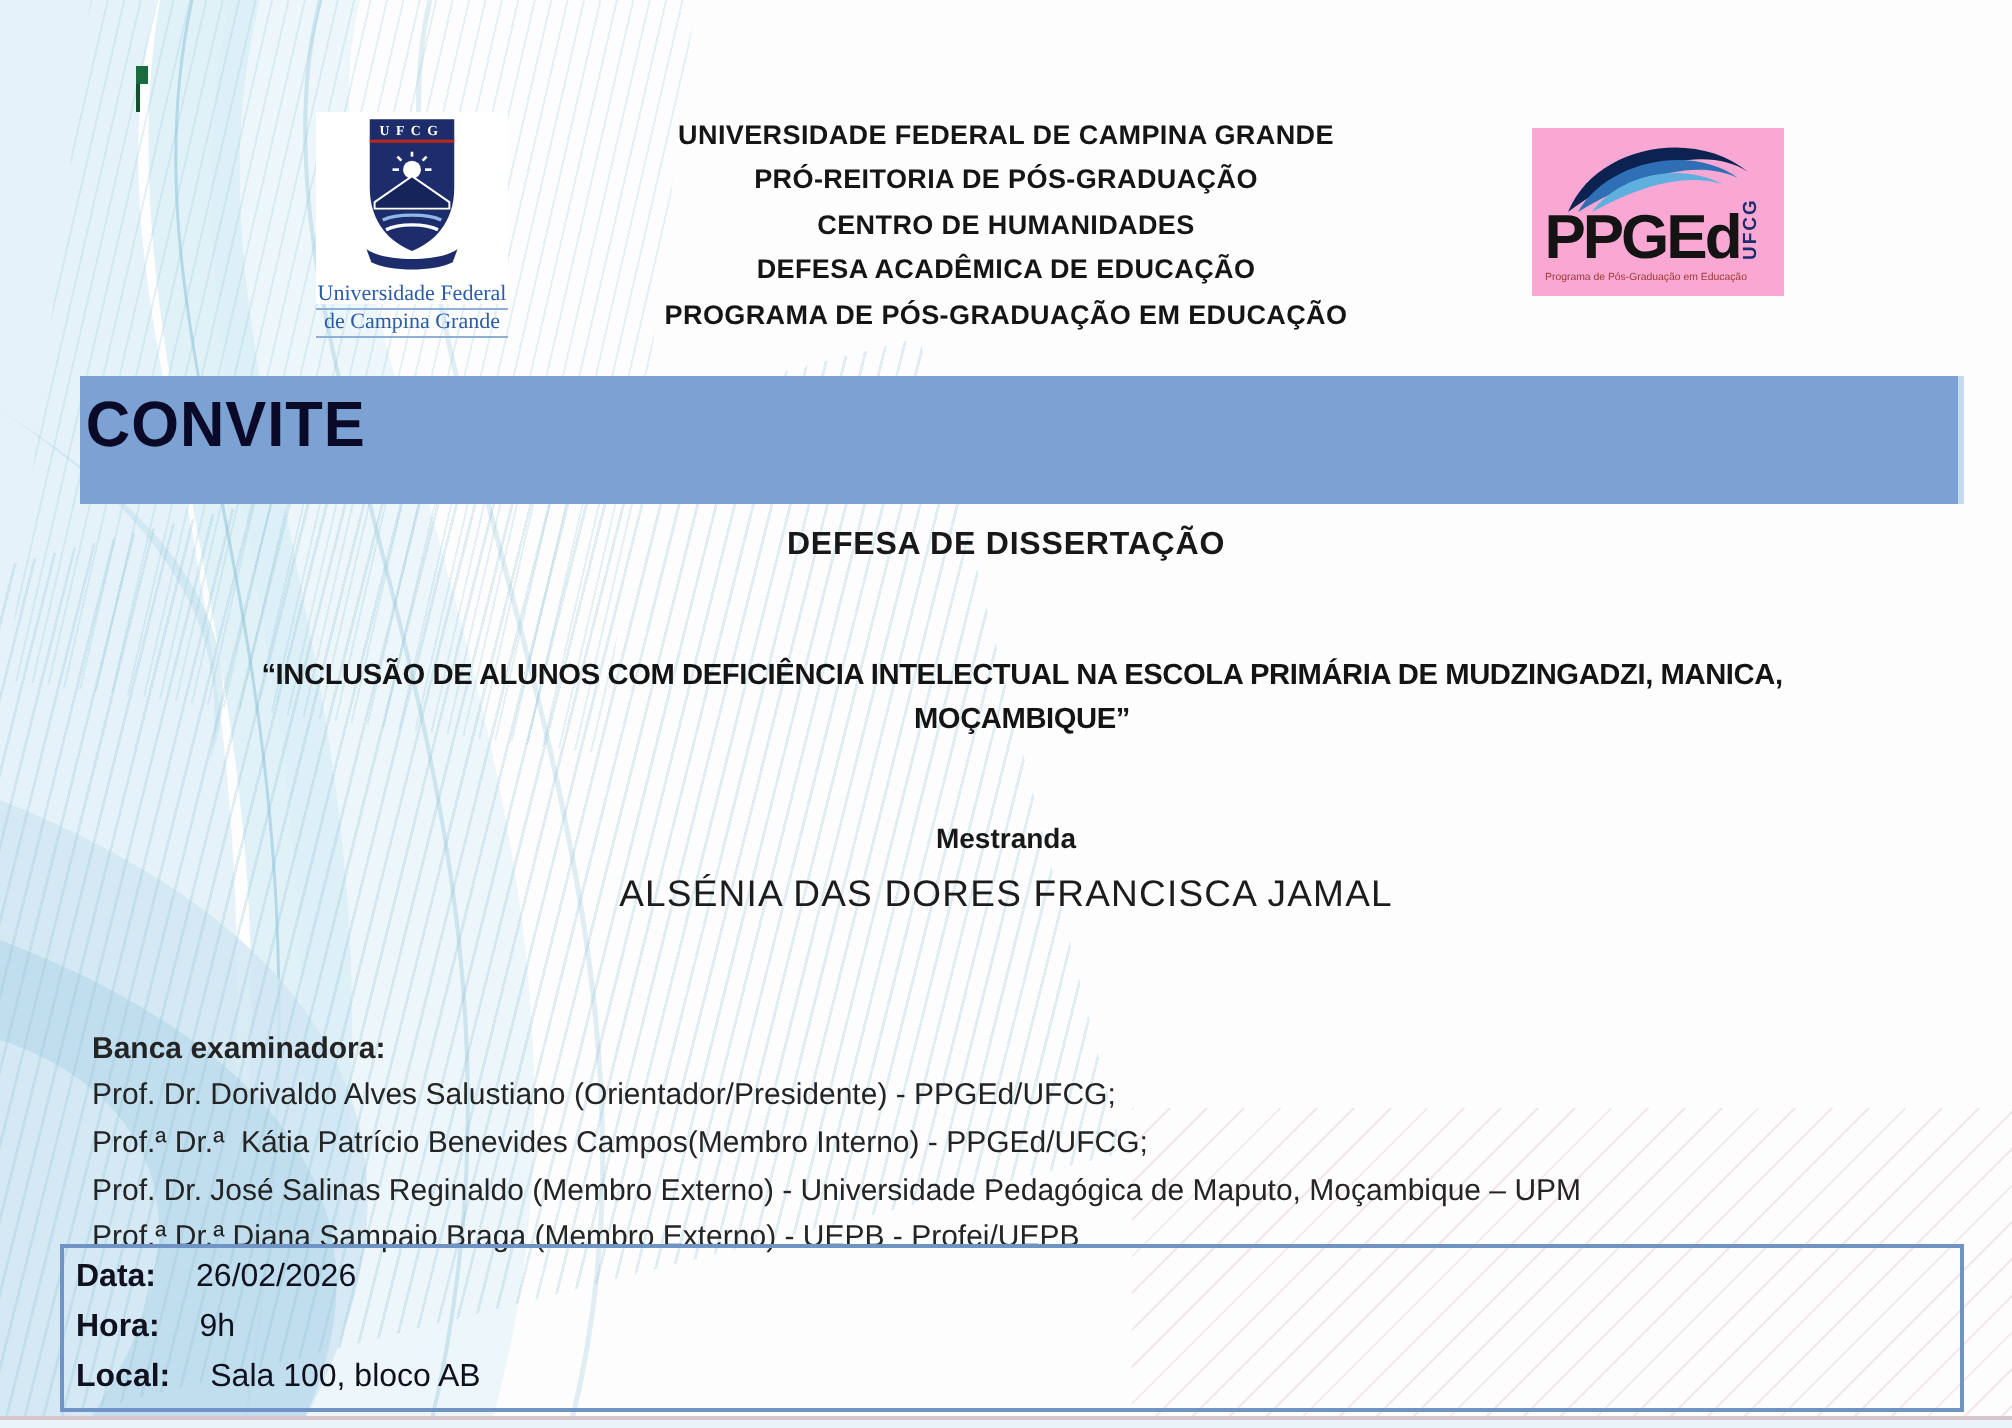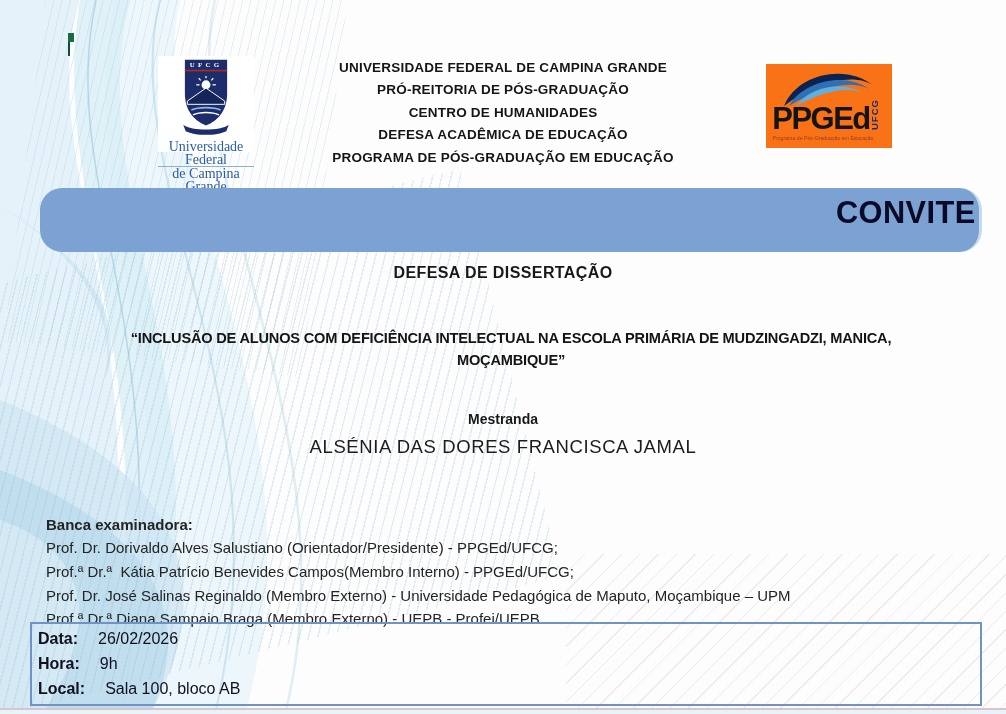--- a/index.html
+++ b/index.html
@@ -23,31 +23,31 @@
   .bottom-strip{position:absolute;left:0;top:710px;width:100%;height:4px;background:#e7f2f9;z-index:3;}
 
   
   .flag{position:absolute;left:67px;top:33px;width:10px;height:24px;z-index:2;}
   .flag .pennant{position:absolute;left:1px;top:0;width:6px;height:9px;background:#1a6b3e;}
   .flag .pole{position:absolute;left:1px;top:0;width:1.5px;height:23px;background:#14502e;}
 
   
   .ufcg-logo{position:absolute;left:158px;top:56px;width:96px;height:96px;background:#ffffff;
     text-align:center;z-index:2;}
-  .ufcg-name{font-size:14px;line-height:13px;color:#2a5ca8;border-bottom:1px solid #8fb0d4;
+  .ufcg-name{font-size:11px;line-height:13px;color:#2a5ca8;border-bottom:1px solid #8fb0d4;
     font-family:"Liberation Serif",serif;}
-  .ppged-logo{position:absolute;left:766px;top:64px;width:126px;height:84px;background:#f97316;z-index:2;}
+  .ppged-logo{position:absolute;left:766px;top:64px;width:126px;height:84px;background:#f9a8d4;z-index:2;}
 
   
   .header-lines{position:absolute;left:0;right:0;top:57px;text-align:center;z-index:2;
     font-weight:bold;font-size:13.5px;line-height:22.4px;letter-spacing:.2px;color:#151515;}
 
   
   .banner{position:absolute;left:40px;top:188px;width:939px;height:64px;background:#7ba2d2;
-    border-right:3px solid #c6dcec;z-index:2;display:flex;justify-content:flex-end;align-items:flex-start;border-radius:22px;}
+    border-right:3px solid #c6dcec;z-index:2;display:flex;justify-content:flex-start;align-items:flex-start;}
   .banner-title{font-size:32px;font-weight:bold;letter-spacing:.5px;color:#0a0a28;
     line-height:1;padding-top:8px;transform:scaleX(.96);}
 
   
   .defesa{position:absolute;left:0;right:0;top:264px;text-align:center;z-index:2;
     font-weight:bold;font-size:16px;letter-spacing:.4px;color:#181818;}
   .thesis-title{position:absolute;left:56px;right:40px;top:328px;text-align:center;z-index:2;
     font-weight:bold;font-size:14.6px;line-height:21.5px;letter-spacing:-.2px;color:#141414;}
   .mestranda{position:absolute;left:0;right:0;top:411px;text-align:center;z-index:2;
     font-weight:bold;font-size:14px;color:#181818;}

